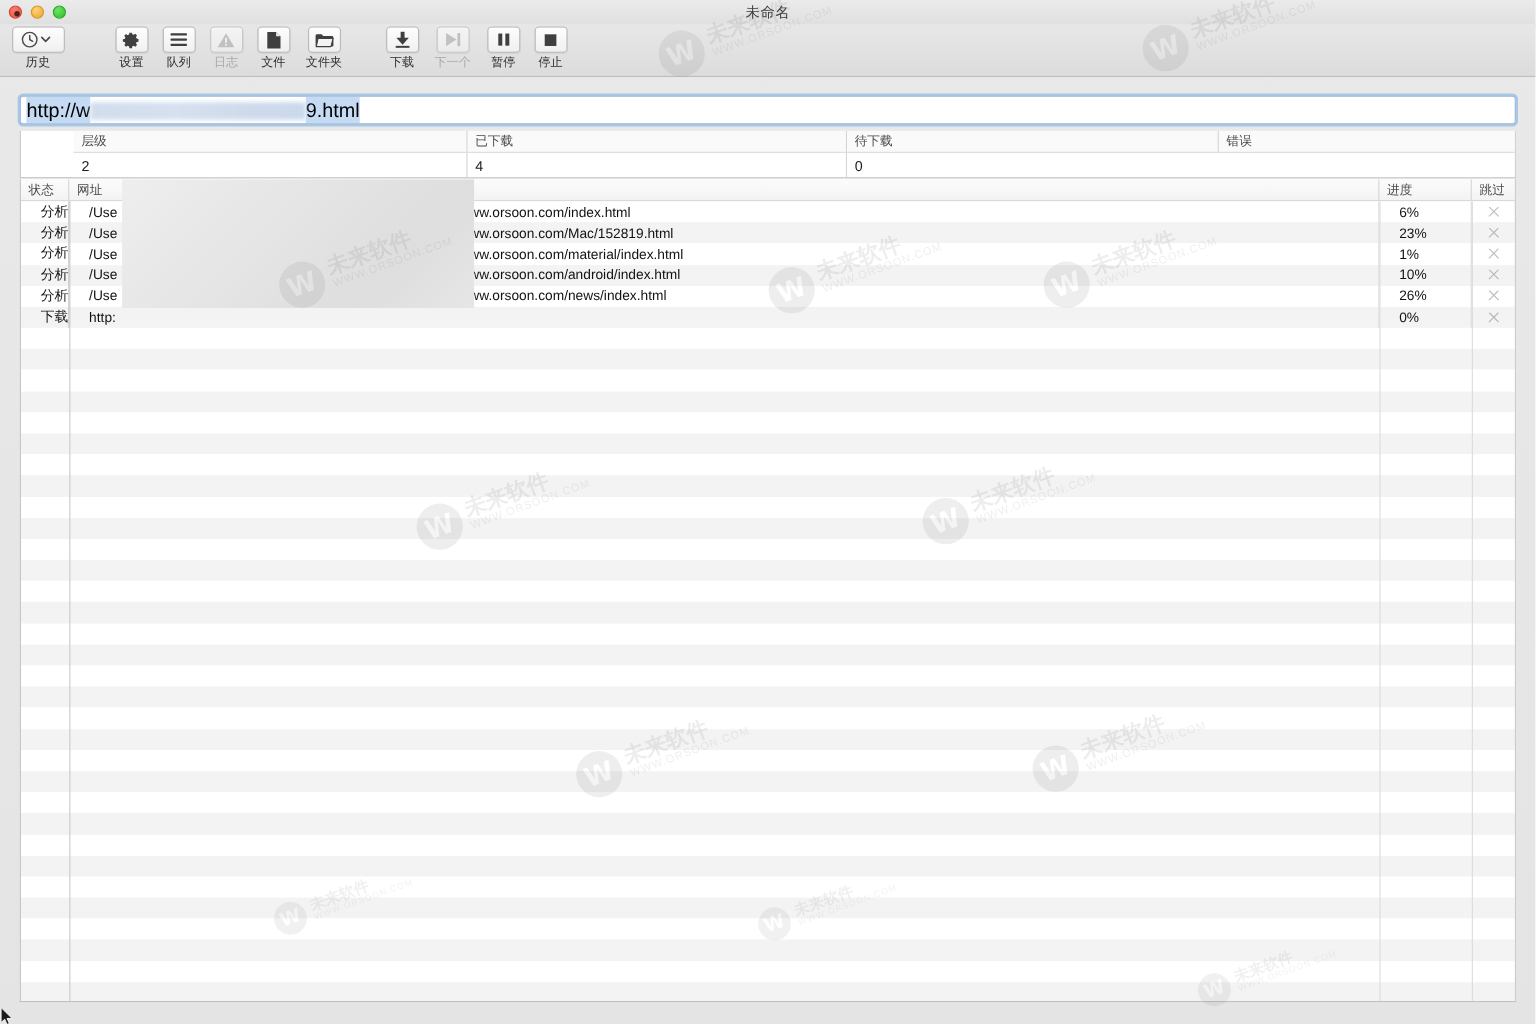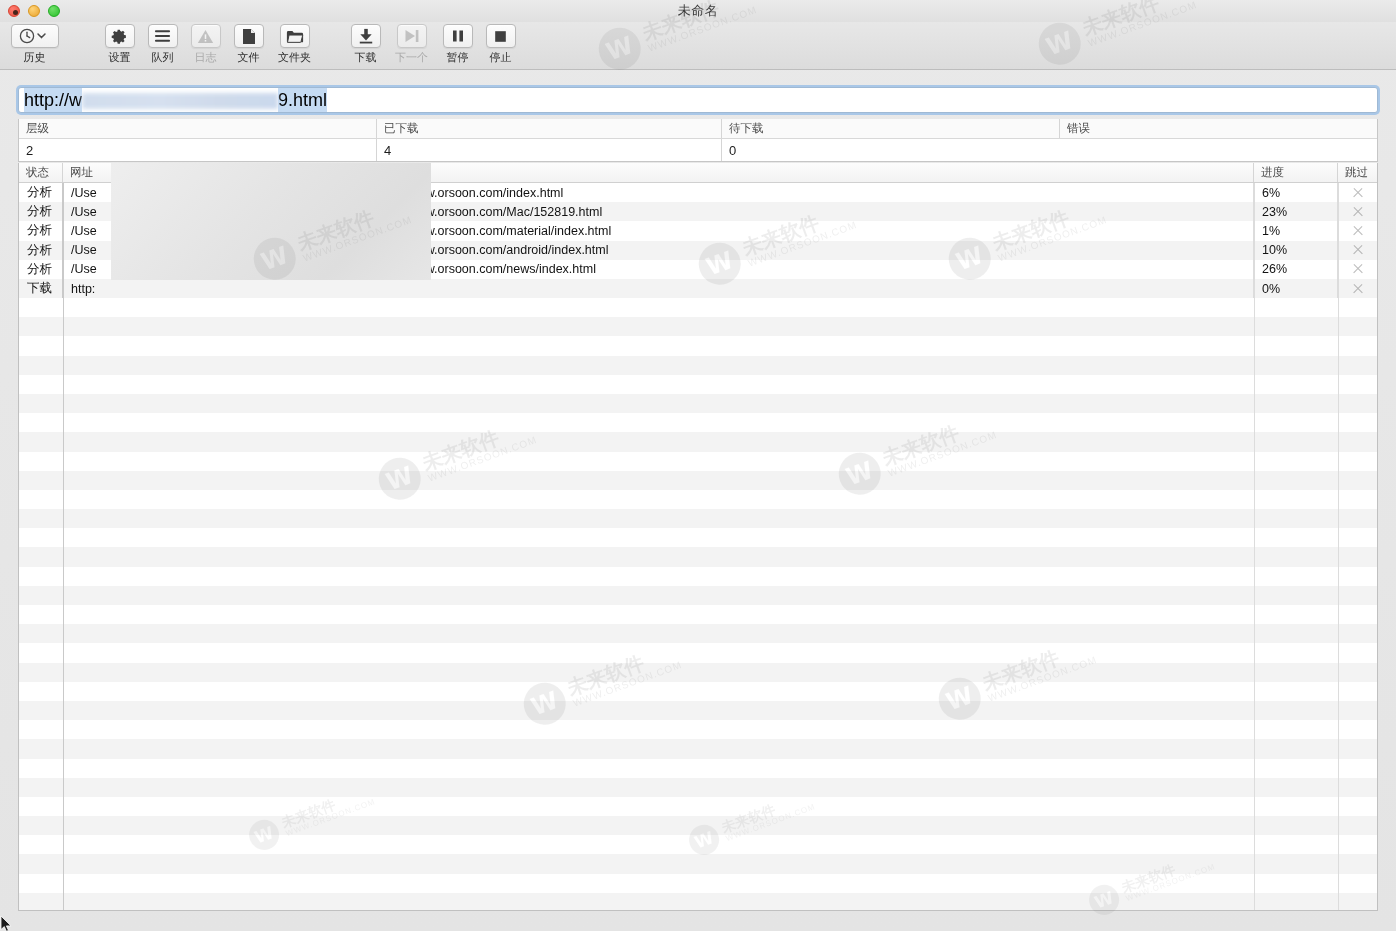--- a/index.html
+++ b/index.html
@@ -151,20 +151,21 @@
   }
 
   
   .stats {
     position: absolute;
     left: 18px; top: 119px;
     width: 1360px;
     border: 1px solid #c6c6c6;
     border-top: none;
     background: #fff;
+    padding-left: 48px;
   }
   .stats-row { display: flex; }
   .stats-row.head { height: 20px; background: #fafafa; border-bottom: 1px solid #d8d8d8; }
   .stats-row.body { height: 22px; background: #ffffff; }
   .stats-cell {
     flex: 0 0 auto;
     padding-left: 7px;
     display: flex;
     align-items: center;
     border-right: 1px solid #d5d5d5;
@@ -219,21 +220,21 @@
     height: 19.2px;
     align-items: center;
   }
   .row.odd  { background: #ffffff; }
   .row.even { background: #f3f3f3; }
 
   .cell {
     display: flex;
     align-items: center;
     height: 19.2px;
-    padding-left: 8px;
+    padding-left: 18px;
     font-size: 12.5px;
     color: #121212;
     border-right: 1px solid #dcdcdc;
     white-space: nowrap;
     overflow: hidden;
   }
   .cell.col-skip {
     border-right: none;
     padding-left: 0;
     justify-content: center;

